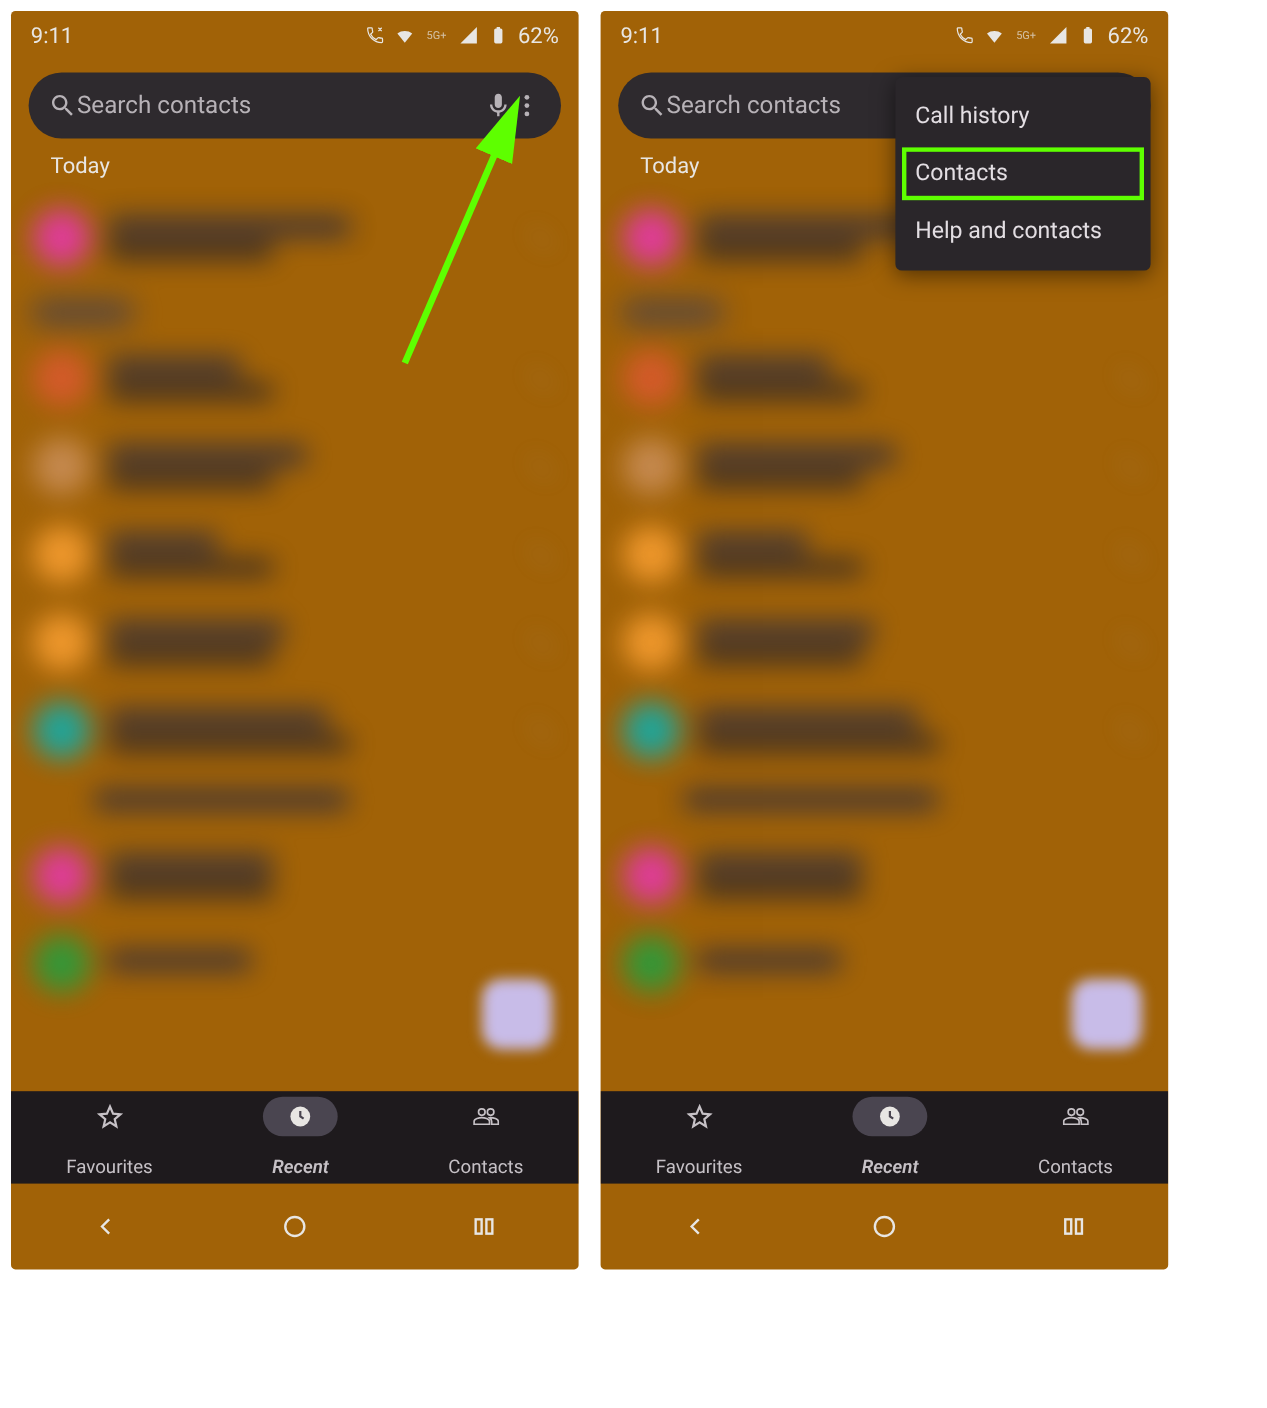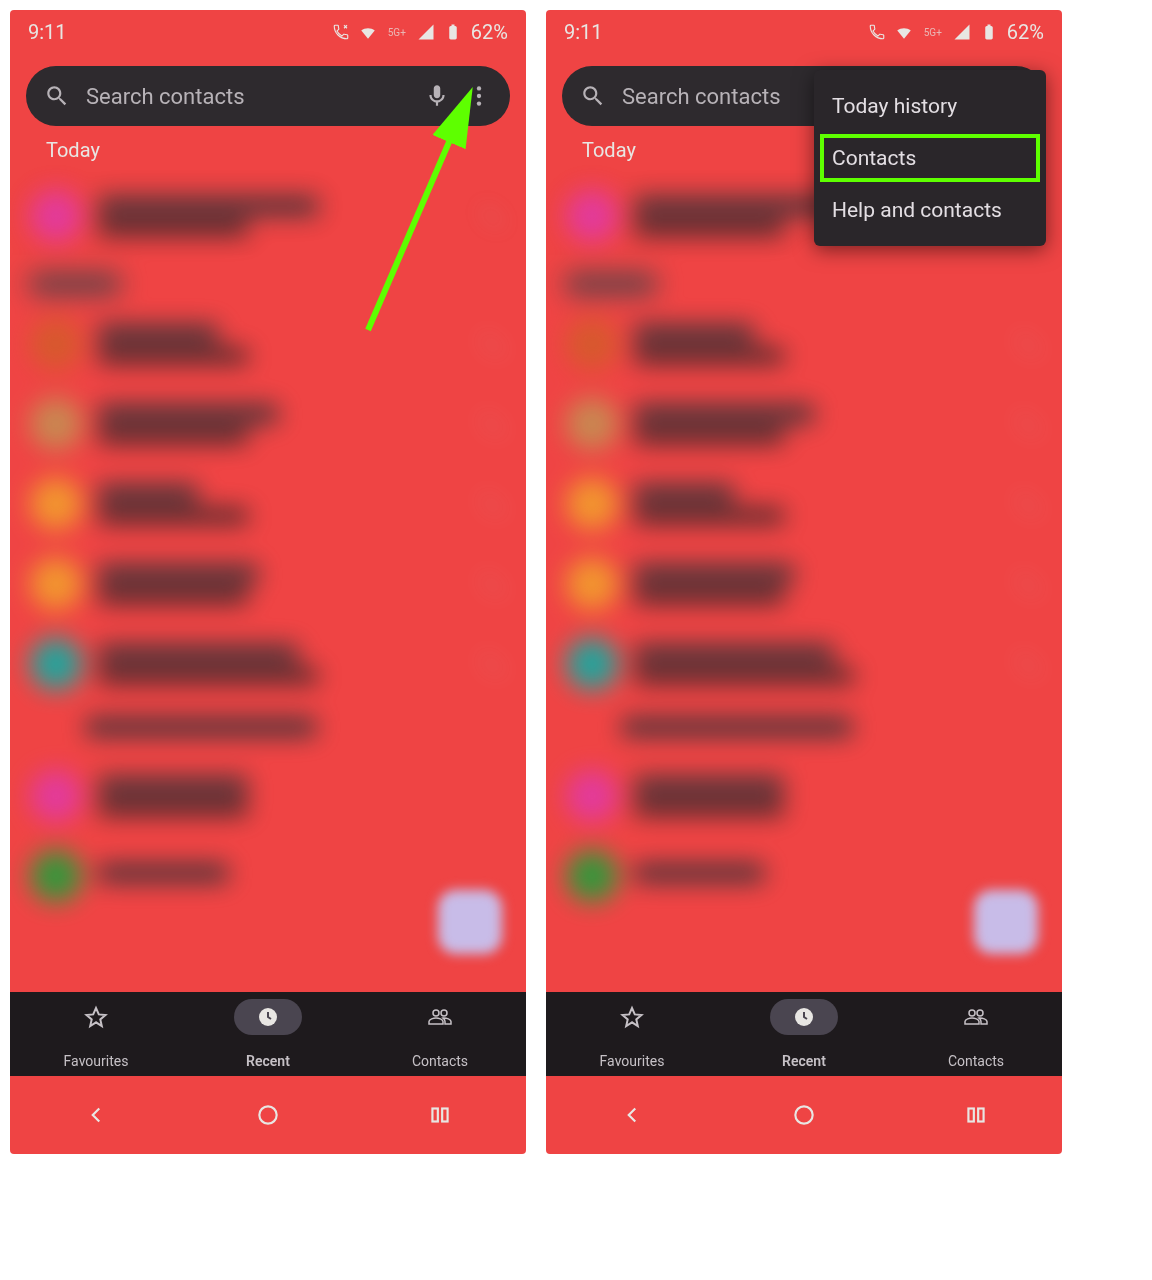--- a/index.html
+++ b/index.html
@@ -7,21 +7,21 @@
     background: #fff;
     width: 1152px;
     height: 1280px;
     display: flex;
     font-family: Roboto, -apple-system, sans-serif;
     overflow: hidden;
   }
   .phone {
     width: 516px;
     height: 1144px;
-    background: #ef4444;
+    background: #a16207;
     position: relative;
     margin: 10px;
     overflow: hidden;
     border-radius: 4px;
   }
   
   .statusbar {
     height: 44px;
     display: flex;
     justify-content: space-between;
@@ -35,21 +35,20 @@
   .status-icon-5g { font-size: 10px; opacity: 0.7; margin: 0 2px; }
   
   .searchbar {
     margin: 12px 16px;
     height: 60px;
     background: #2e2a2e;
     border-radius: 30px;
     display: flex;
     align-items: center;
     padding: 0 18px;
-    gap: 16px;
     position: relative;
     z-index: 5;
   }
   .searchbar .search-text {
     flex: 1;
     color: #b7b2b7;
     font-size: 22px;
   }
   .searchbar svg { width: 26px; height: 26px; fill: #b7b2b7; }
   
@@ -125,32 +124,32 @@
     display: flex;
     justify-content: space-around;
     align-items: center;
   }
   .nav-item {
     display: flex;
     flex-direction: column;
     align-items: center;
     gap: 18px;
     color: #c6c1c6;
-    font-size: 14px;
+    font-size: 17px;
   }
   .nav-icon-wrap {
     width: 68px;
     height: 36px;
     display: flex;
     align-items: center;
     justify-content: center;
     border-radius: 18px;
   }
   .nav-item.active .nav-icon-wrap { background: #4a4550; }
-  .nav-item.active { font-weight: 600; }
+  .nav-item.active { font-weight: 600; font-style: italic; }
   .nav-item svg { width: 24px; height: 24px; fill: #e8e6e3; }
   .nav-item:not(.active) svg { fill: #c6c1c6; }
   
   .sysnav {
     position: absolute;
     bottom: 0;
     left: 0;
     right: 0;
     height: 78px;
     display: flex;
@@ -475,21 +474,21 @@
           <div class="call-info">
             <div class="call-name" style="width:130px"></div>
           </div>
         </div>
     </div>
   </div>
 
   <div class="fab"></div>
 
   <div class="popup">
-    <div class="popup-item">Today history</div>
+    <div class="popup-item">Call history</div>
     <div class="popup-item highlighted">Contacts</div>
     <div class="popup-item">Help and contacts</div>
   </div>
 
   <div class="bottomnav">
     <div class="nav-item">
       <div class="nav-icon-wrap">
           <svg viewBox="0 0 24 24">
             <path d="M12 17.3L6.2 21l1.5-6.6L2.5 10l6.7-.6L12 3l2.8 6.4 6.7.6-5.2 4.4L17.8 21 12 17.3z" fill="none" stroke="#c6c1c6" stroke-width="2"></path>
           </svg>

